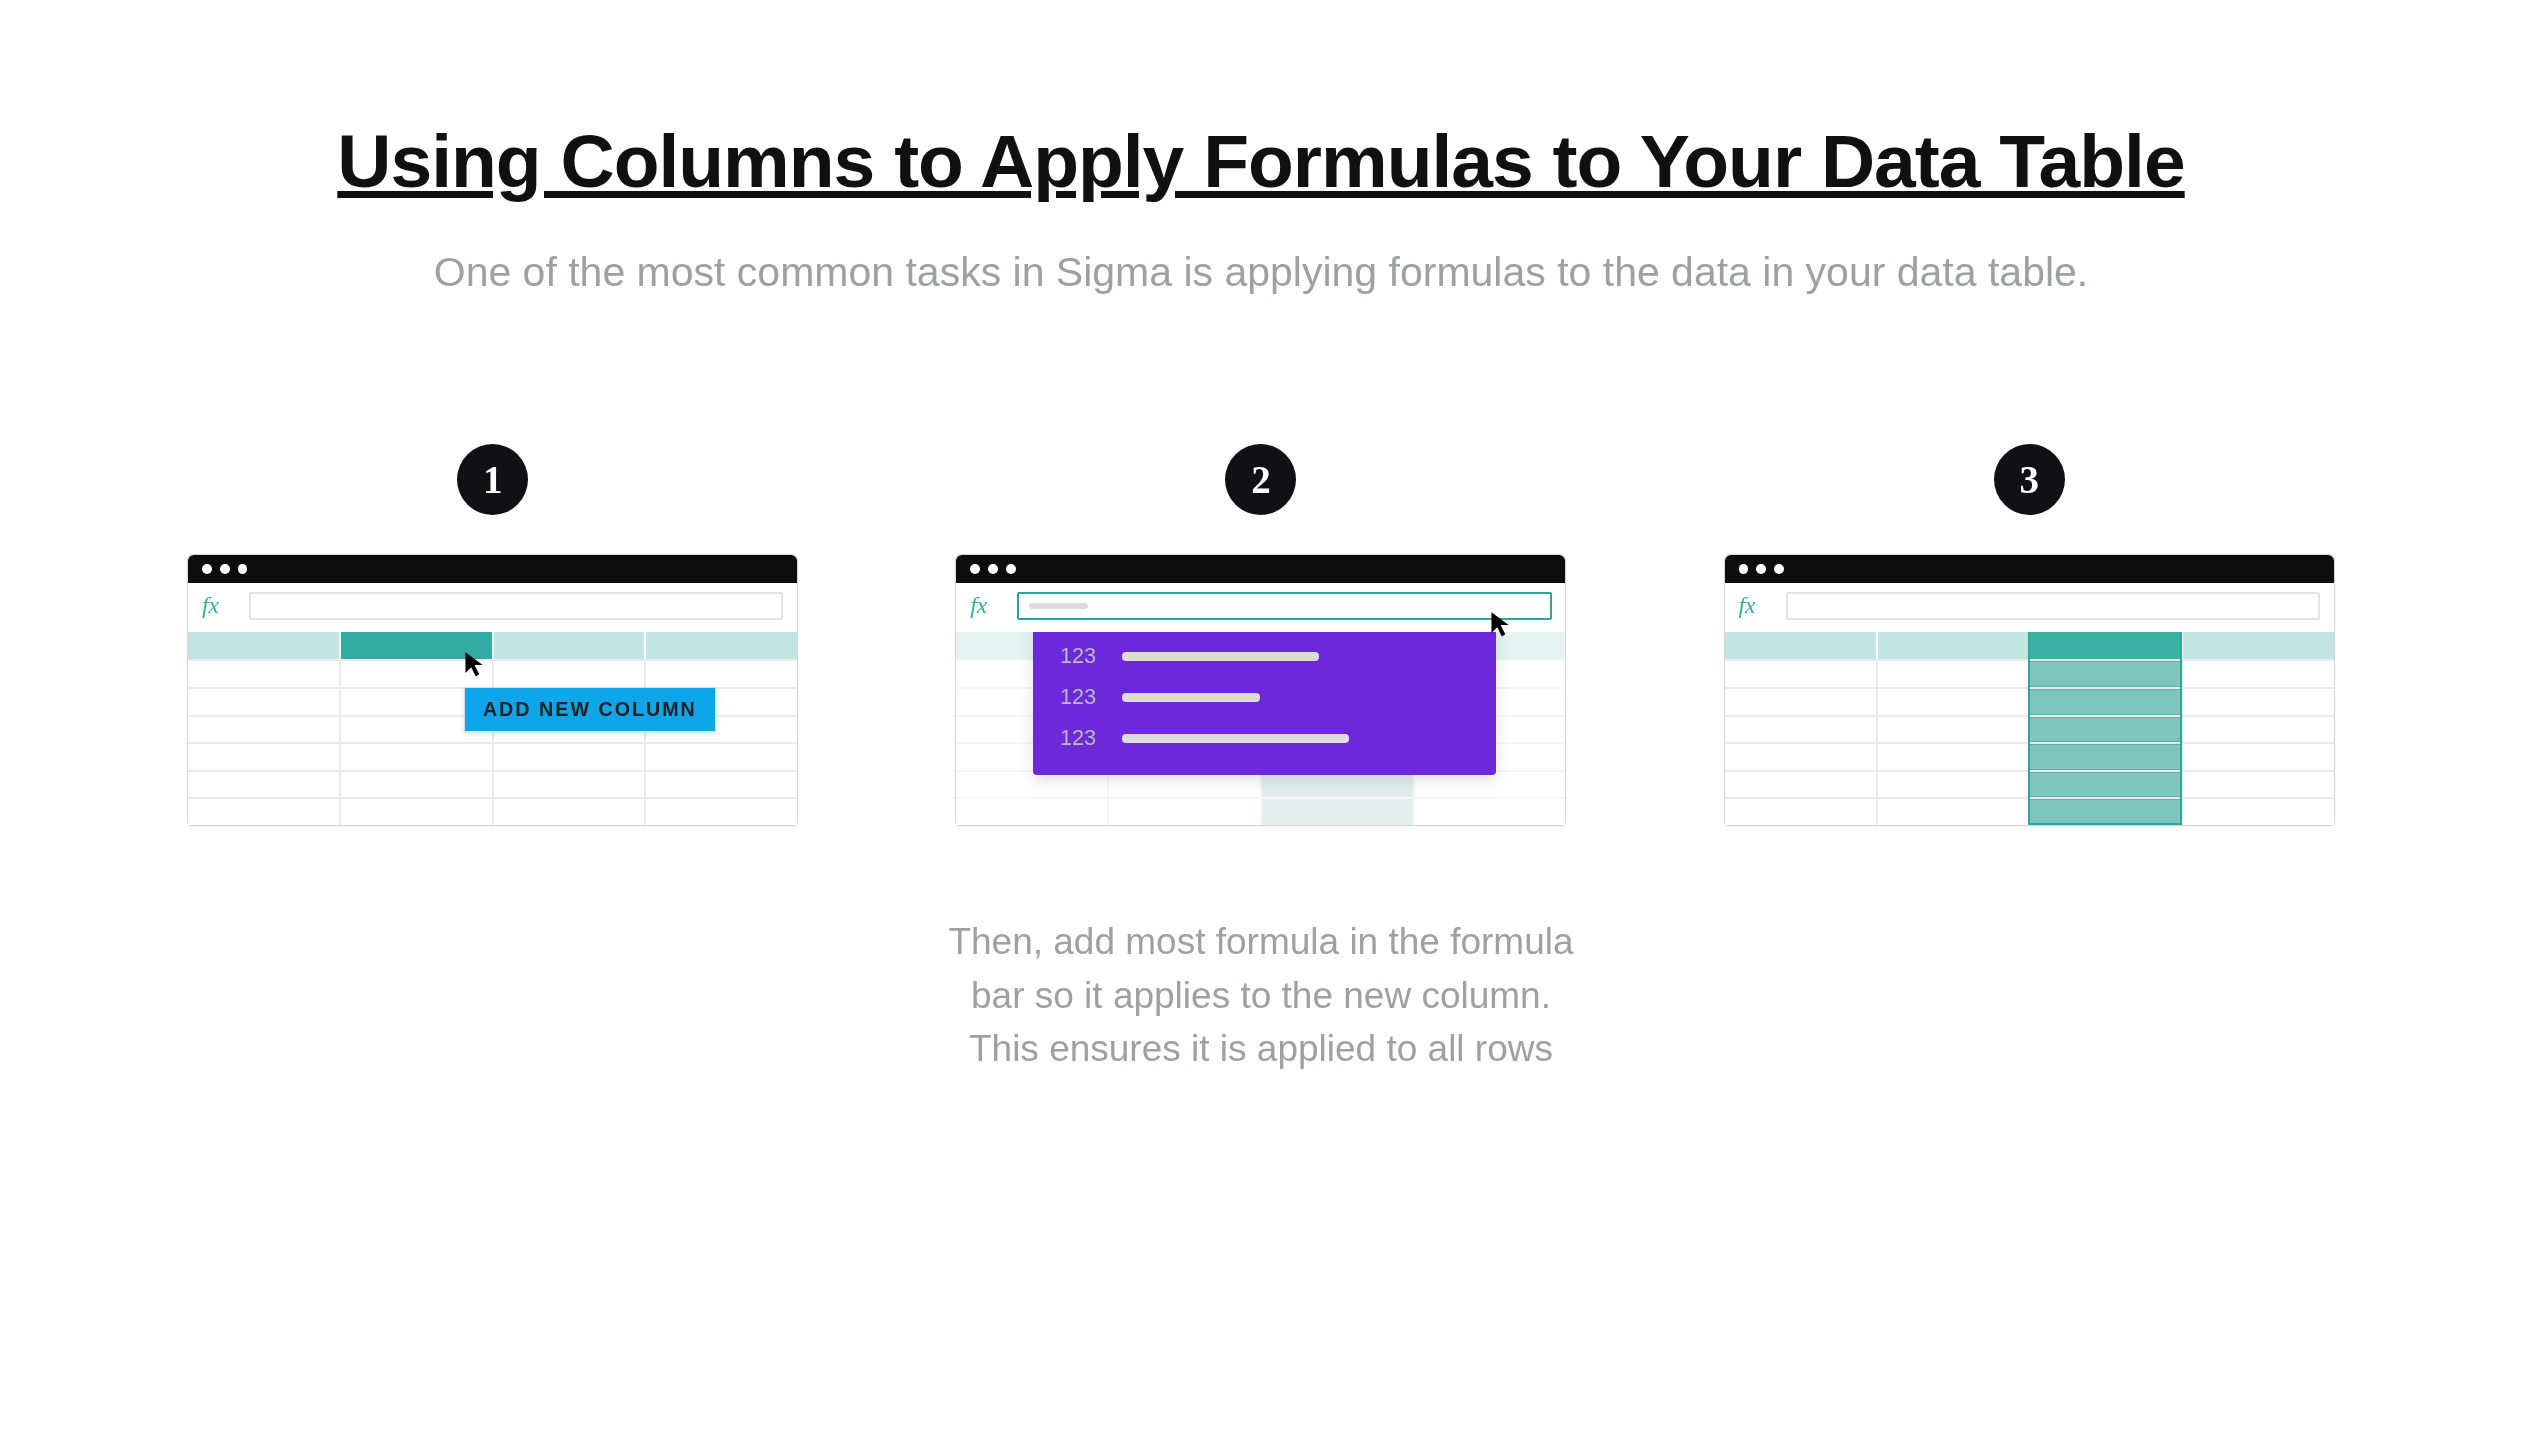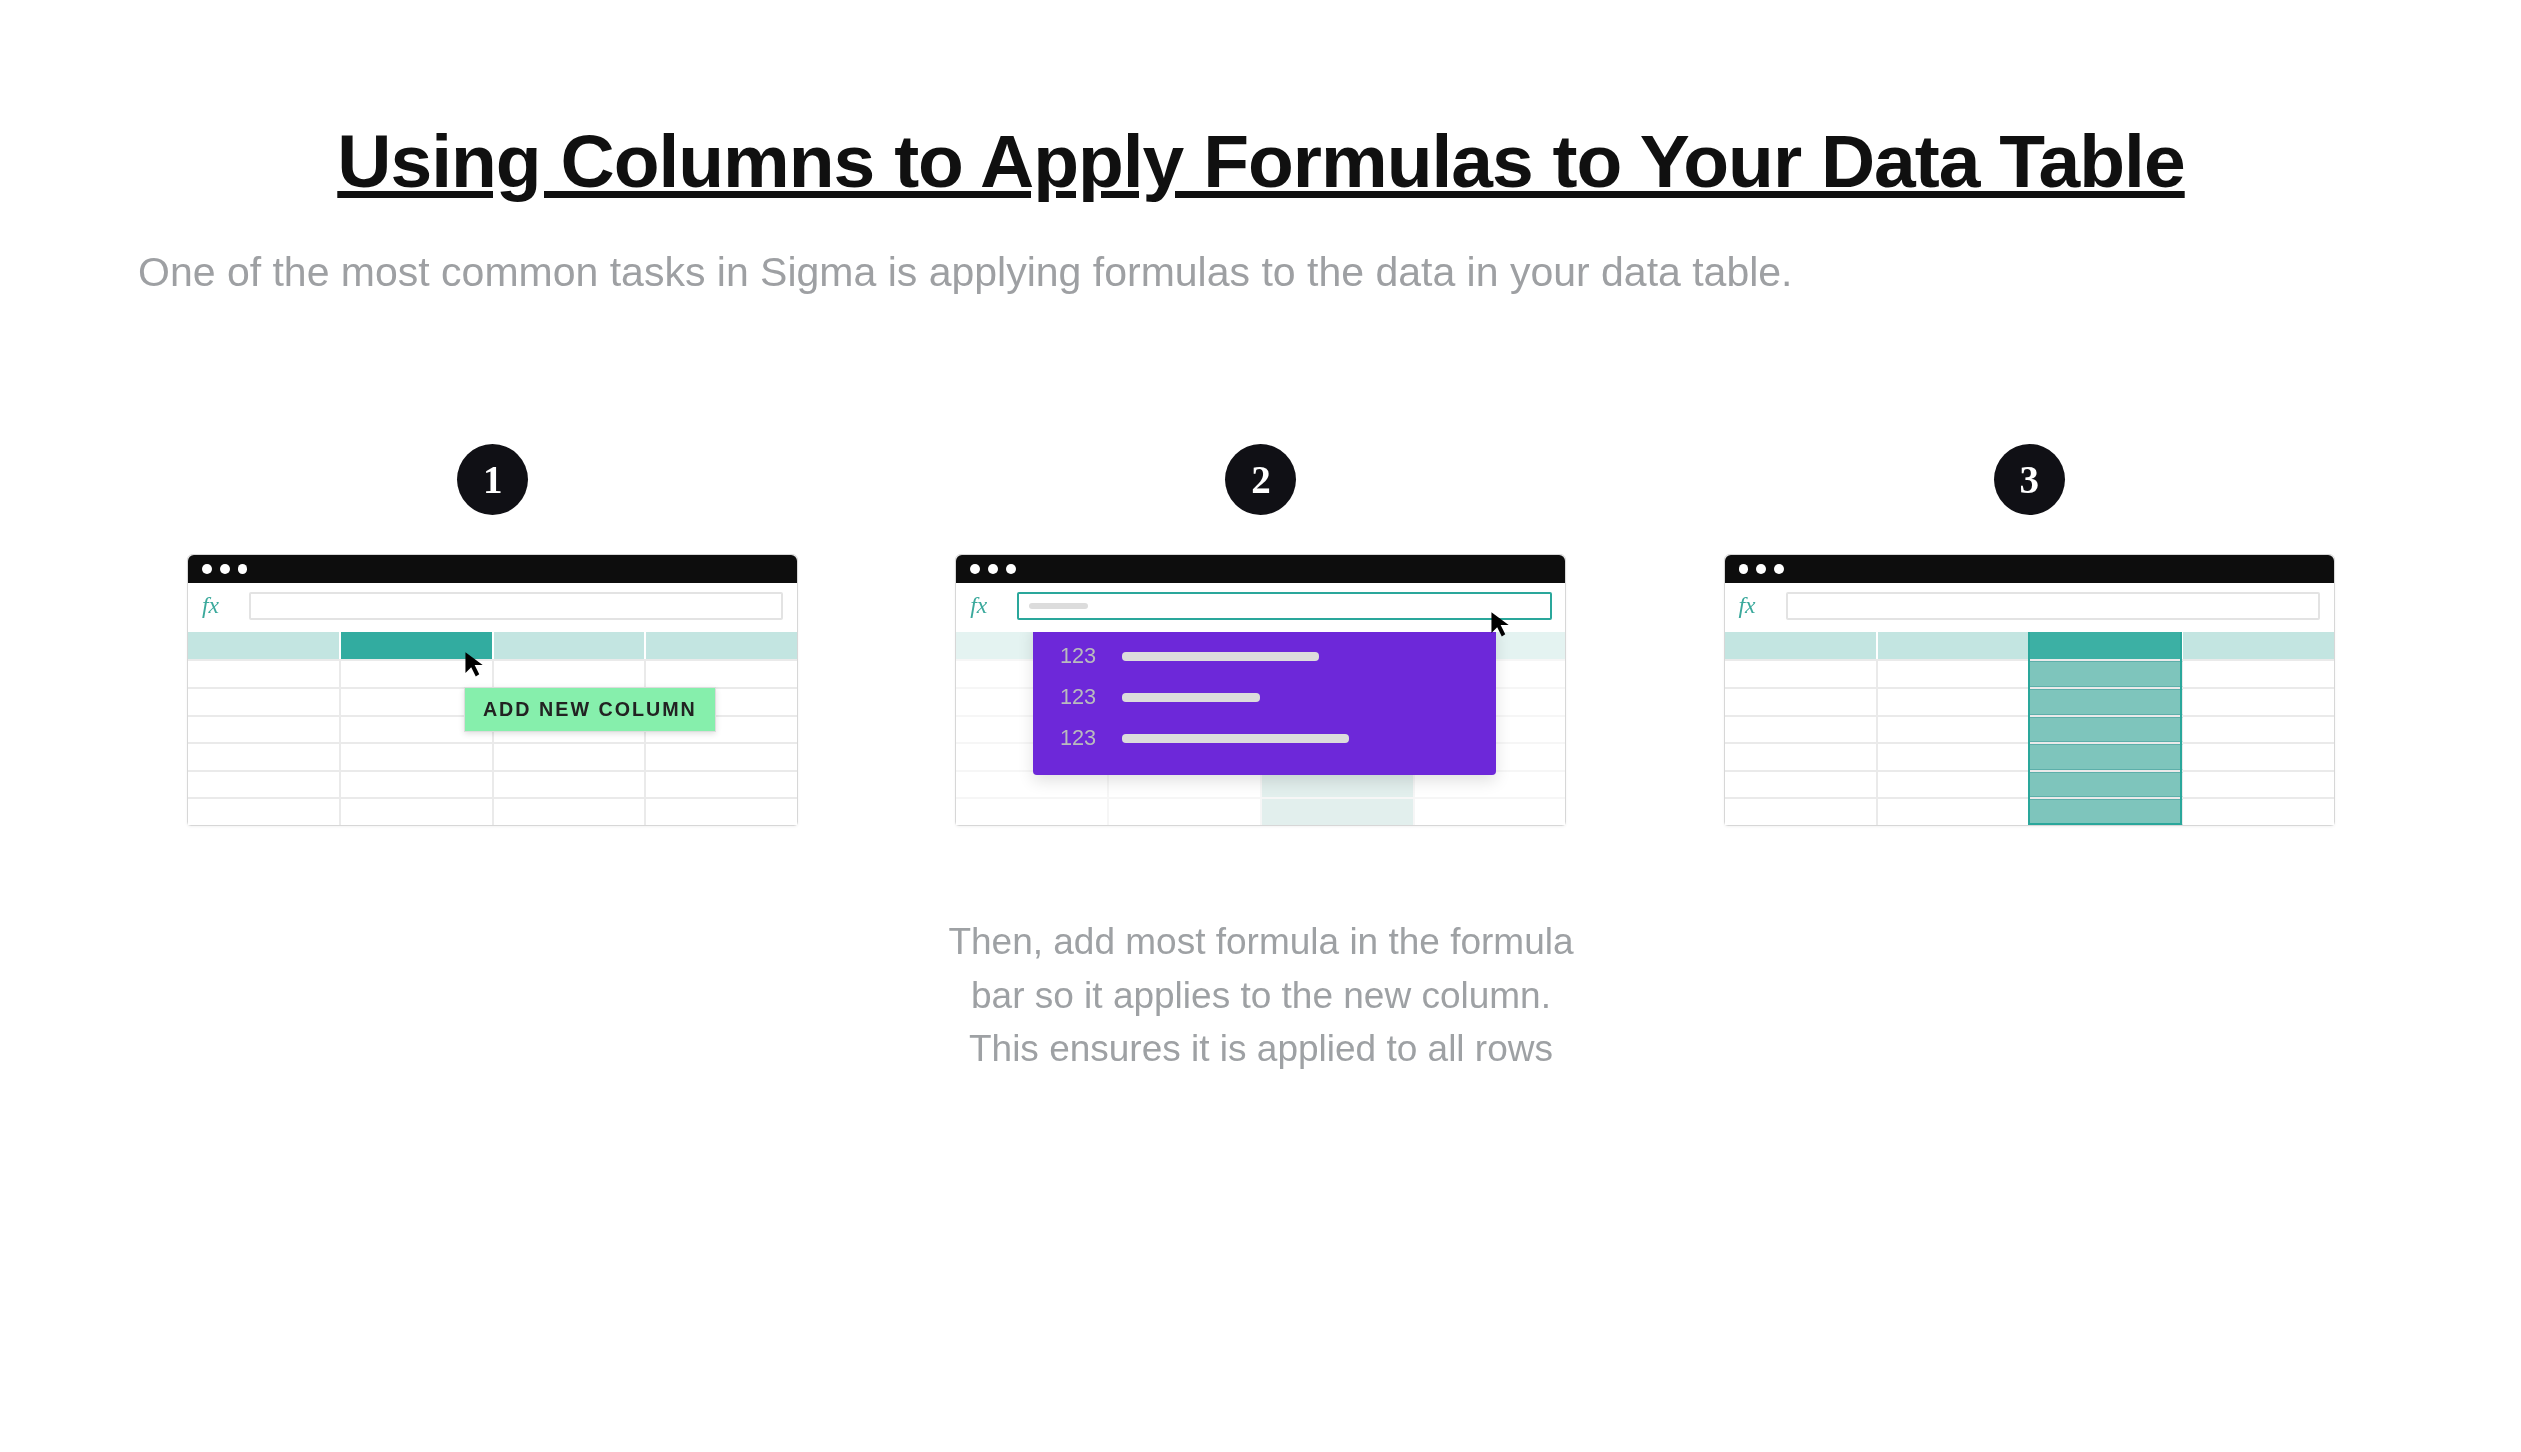--- a/index.html
+++ b/index.html
@@ -15,20 +15,21 @@
     font-weight: 700;
     text-align: center;
     color: #101010;
     margin-top: 39px;
     letter-spacing: -1px;
     text-decoration: underline;
   }
   .subtitle {
     font-size: 41px;
     color: #9ea0a3;
+    text-align: center;
     margin-top: 45px;
     font-weight: 400;
   }
   .steps {
     display: flex;
     justify-content: space-between;
     margin-top: 148px;
     gap: 118px;
     padding: 0 29.6px;
   }
@@ -148,21 +149,21 @@
   .cursor {
     position: absolute;
     width: 27.6px;
     height: 27.6px;
     pointer-events: none;
   }
   .cursor svg { width: 100%; height: 100%; }
 
   .tooltip {
     position: absolute;
-    background: #86efac;
+    background: #0ea5e9;
     border: 1px solid #dcdcdc;
     box-shadow: 0 2px 5.9px rgba(0,0,0,0.12);
     font-size: 19.7px;
     font-weight: 600;
     color: #222;
     letter-spacing: 2px;
     padding: 9.9px 17.7px;
   }
 
   .autocomplete {

